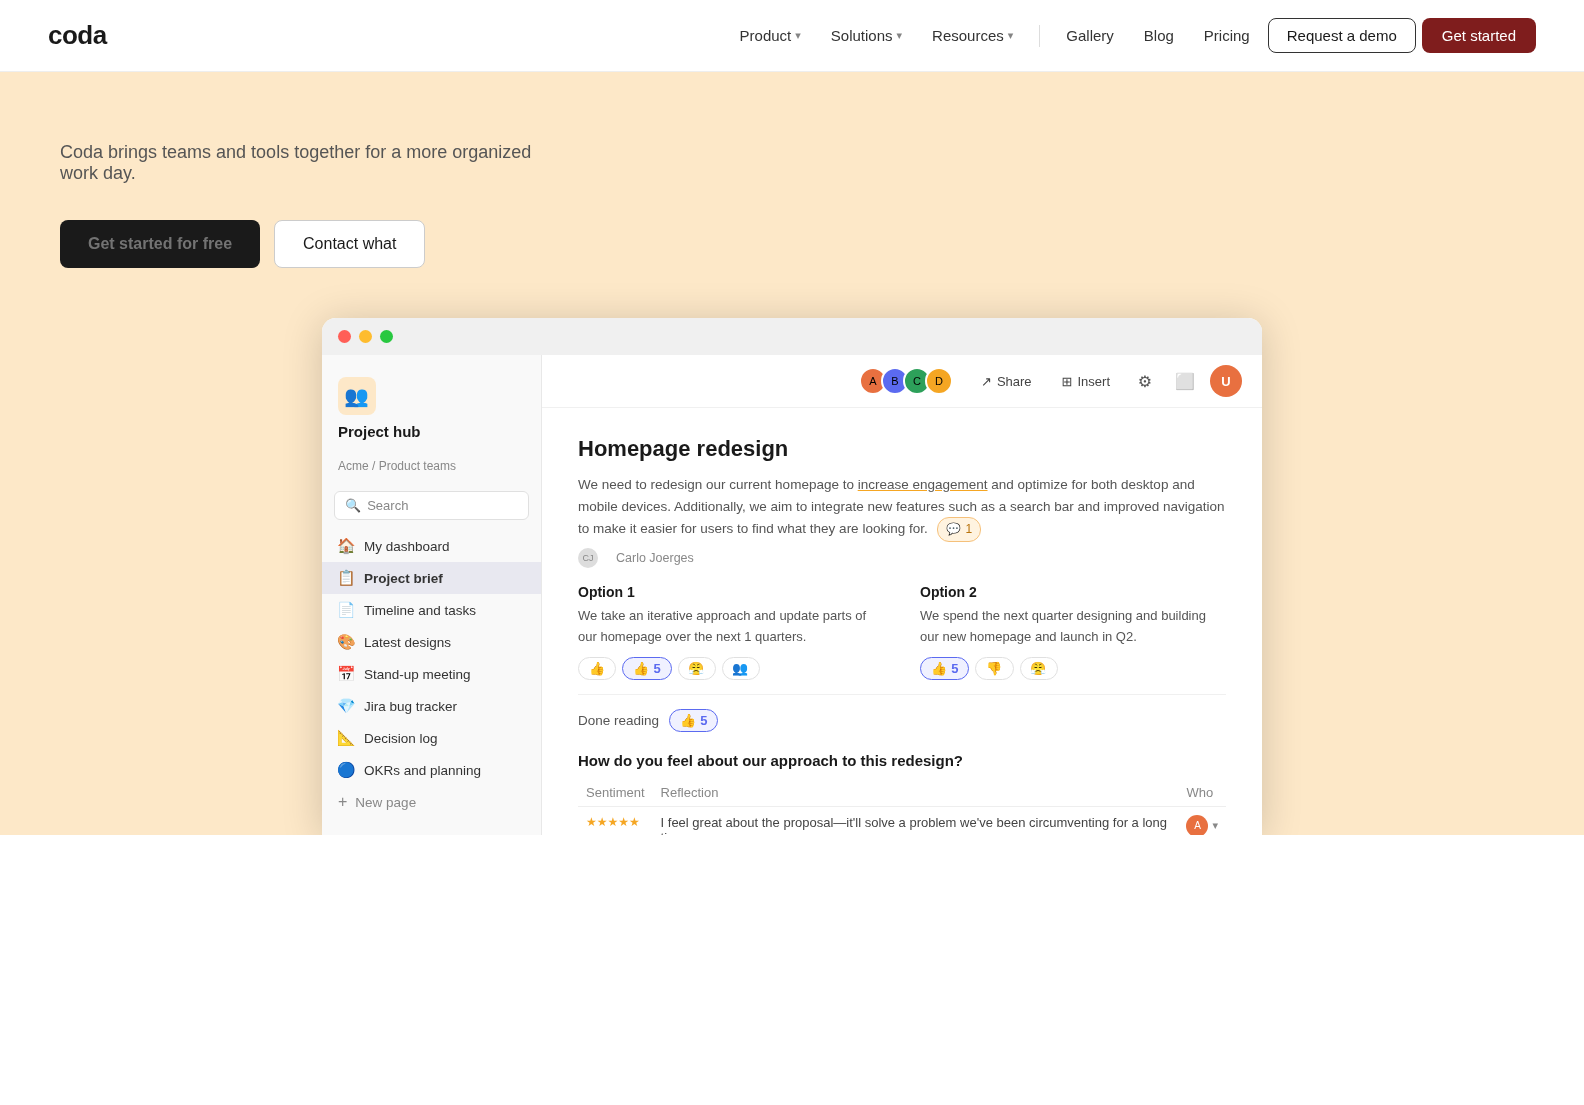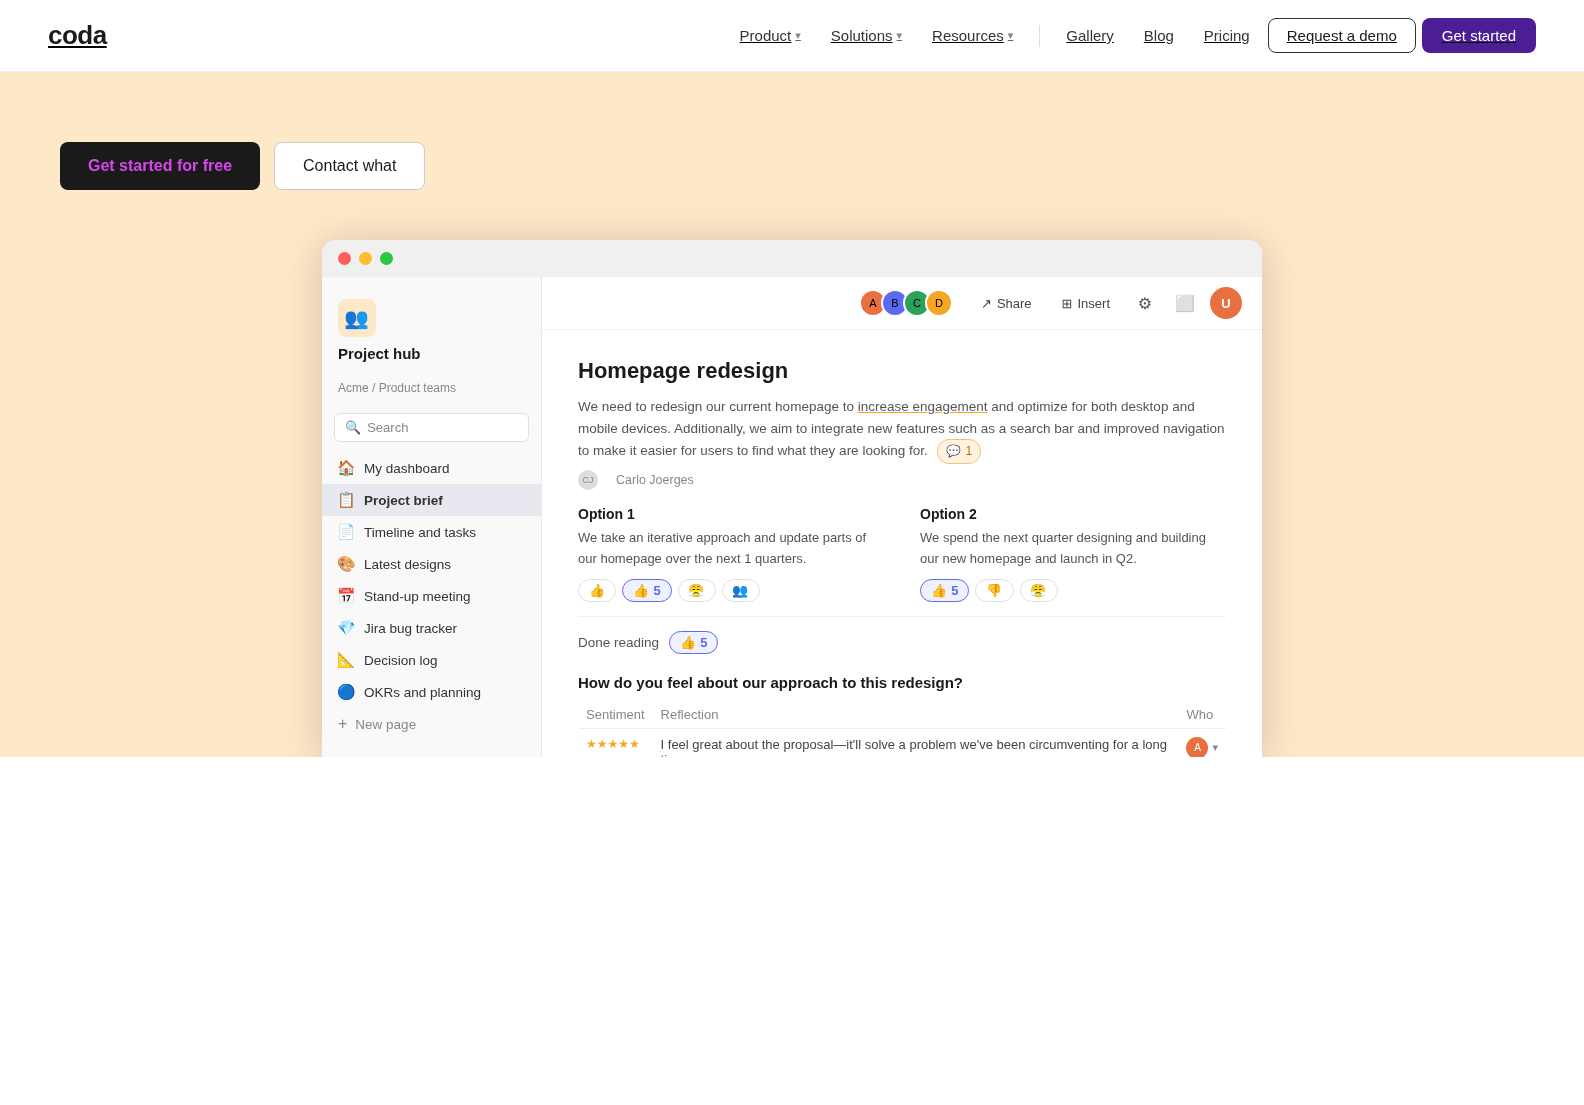--- a/index.html
+++ b/index.html
@@ -2,56 +2,56 @@
 <html><head>
   <meta charset="utf-8">
   <style>
     * { margin: 0; padding: 0; box-sizing: border-box; }
     body { font-family: -apple-system, BlinkMacSystemFont, 'Segoe UI', sans-serif; background: #fff; overflow-x: hidden; }
 
     
     nav {
       display: flex; align-items: center; justify-content: space-between;
       padding: 0 48px; height: 72px; background: #fff;
-      border-bottom: 1px solid #eee; position: relative; z-index: 10; text-decoration: underline;
+      border-bottom: 1px solid #eee; position: relative; z-index: 10;
     }
     .nav-logo { font-size: 26px; font-weight: 700; color: #1a1a1a; letter-spacing: -0.5px; }
     .nav-links { display: flex; align-items: center; gap: 6px; }
     .nav-link {
       display: flex; align-items: center; gap: 4px;
       padding: 8px 12px; font-size: 15px; color: #333;
       cursor: pointer; border-radius: 6px; text-decoration: none;
     }
     .nav-divider { width: 1px; height: 22px; background: #ddd; margin: 0 8px; }
     .nav-cta-outline {
       padding: 8px 18px; border: 1.5px solid #333; border-radius: 8px;
       font-size: 15px; cursor: pointer; background: #fff; color: #1a1a1a;
     }
     .nav-cta-filled {
-      padding: 9px 20px; background: #4c1d95; color: #fff;
+      padding: 9px 20px; background: #7f1d1d; color: #fff;
       border: none; border-radius: 8px; font-size: 15px; cursor: pointer; font-weight: 500;
     }
     .chevron { font-size: 11px; opacity: 0.6; }
 
     
     .hero {
       background: #fde8c8;
       padding: 70px 60px 0 60px;
       display: flex; flex-direction: column; align-items: flex-start;
       min-height: 460px; position: relative;
     }
     .hero-title {
       font-size: 68px; font-weight: 800; line-height: 1.08;
       color: #1a1a1a; max-width: 620px; margin-bottom: 22px;
       letter-spacing: -2px;
     }
     .hero-sub { font-size: 18px; color: #555; margin-bottom: 36px; max-width: 500px; }
     .hero-buttons { display: flex; gap: 14px; margin-bottom: 50px; }
     .btn-dark {
-      padding: 14px 28px; background: #1a1a1a; color: #d946ef;
+      padding: 14px 28px; background: #1a1a1a; color: #737373;
       border: none; border-radius: 8px; font-size: 16px; font-weight: 600; cursor: pointer;
     }
     .btn-light {
       padding: 14px 28px; background: #fff; color: #1a1a1a;
       border: 1.5px solid #ccc; border-radius: 8px; font-size: 16px; font-weight: 500; cursor: pointer;
     }
 
     
     .app-window {
       background: #fff;
@@ -186,20 +186,21 @@
     </a>
     <a class="nav-link">
       <span>Pricing</span>
     </a>
     <button class="nav-cta-outline">Request a demo</button>
     <button class="nav-cta-filled">Get started</button>
   </div>
 </nav>
 
 <section class="hero">
+  <p class="hero-sub">Coda brings teams and tools together for a more organized work day.</p>
   <div class="hero-buttons">
     <button class="btn-dark">Get started for free</button>
     <button class="btn-light">Contact what</button>
   </div>
 
   <div class="app-window">
 
     <div class="window-titlebar">
       <div class="dot dot-red"></div>
       <div class="dot dot-yellow"></div>

